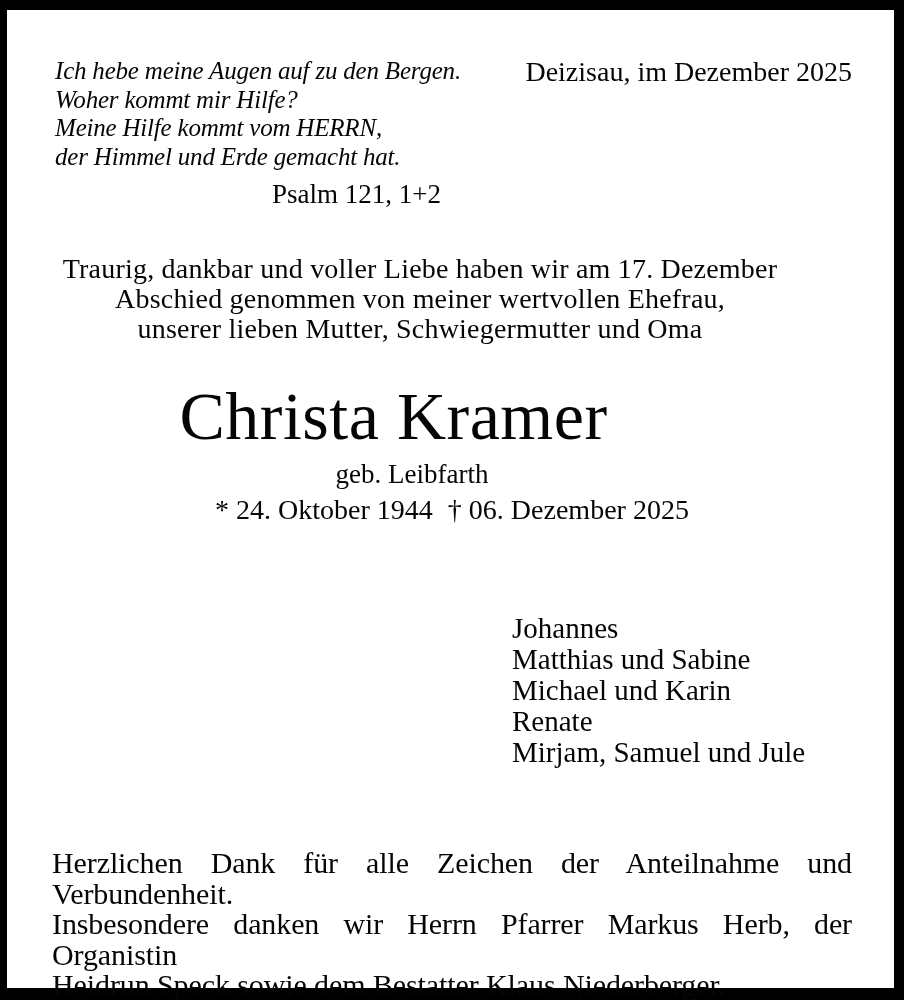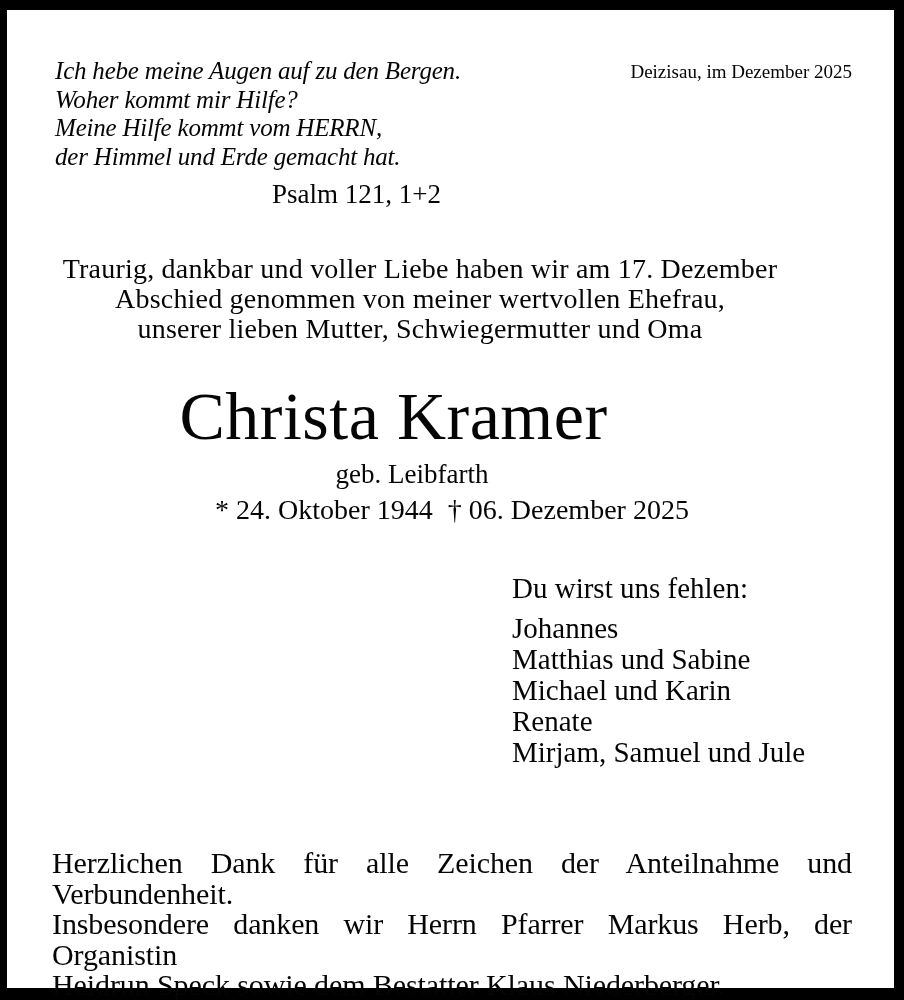--- a/index.html
+++ b/index.html
@@ -45,21 +45,21 @@
     left: 272px;
     top: 179px;
     font-size: 27px;
     line-height: 31px;
     white-space: nowrap;
   }
   .dateline {
     position: absolute;
     right: 52px;
     top: 56px;
-    font-size: 19px;
+    font-size: 28px;
     line-height: 31px;
     white-space: nowrap;
   }
   .intro {
     position: absolute;
     left: 0;
     width: 840px;
     top: 254px;
     font-size: 28px;
     line-height: 30px;
@@ -156,21 +156,20 @@
   </div>
 
   <div class="deceased-name">Christa Kramer</div>
 
   <div class="maiden-name">geb. Leibfarth</div>
 
   <div class="life-dates">
     <span class="birth">* 24. Oktober 1944</span><span class="death">† 06. Dezember 2025</span>
   </div>
 
-  <div class="farewell-heading">Du wirst uns fehlen:</div>
 
   <div class="mourners">
     <div>Johannes</div>
     <div>Matthias und Sabine</div>
     <div>Michael und Karin</div>
     <div>Renate</div>
     <div>Mirjam, Samuel und Jule</div>
   </div>
 
   <div class="thanks">

